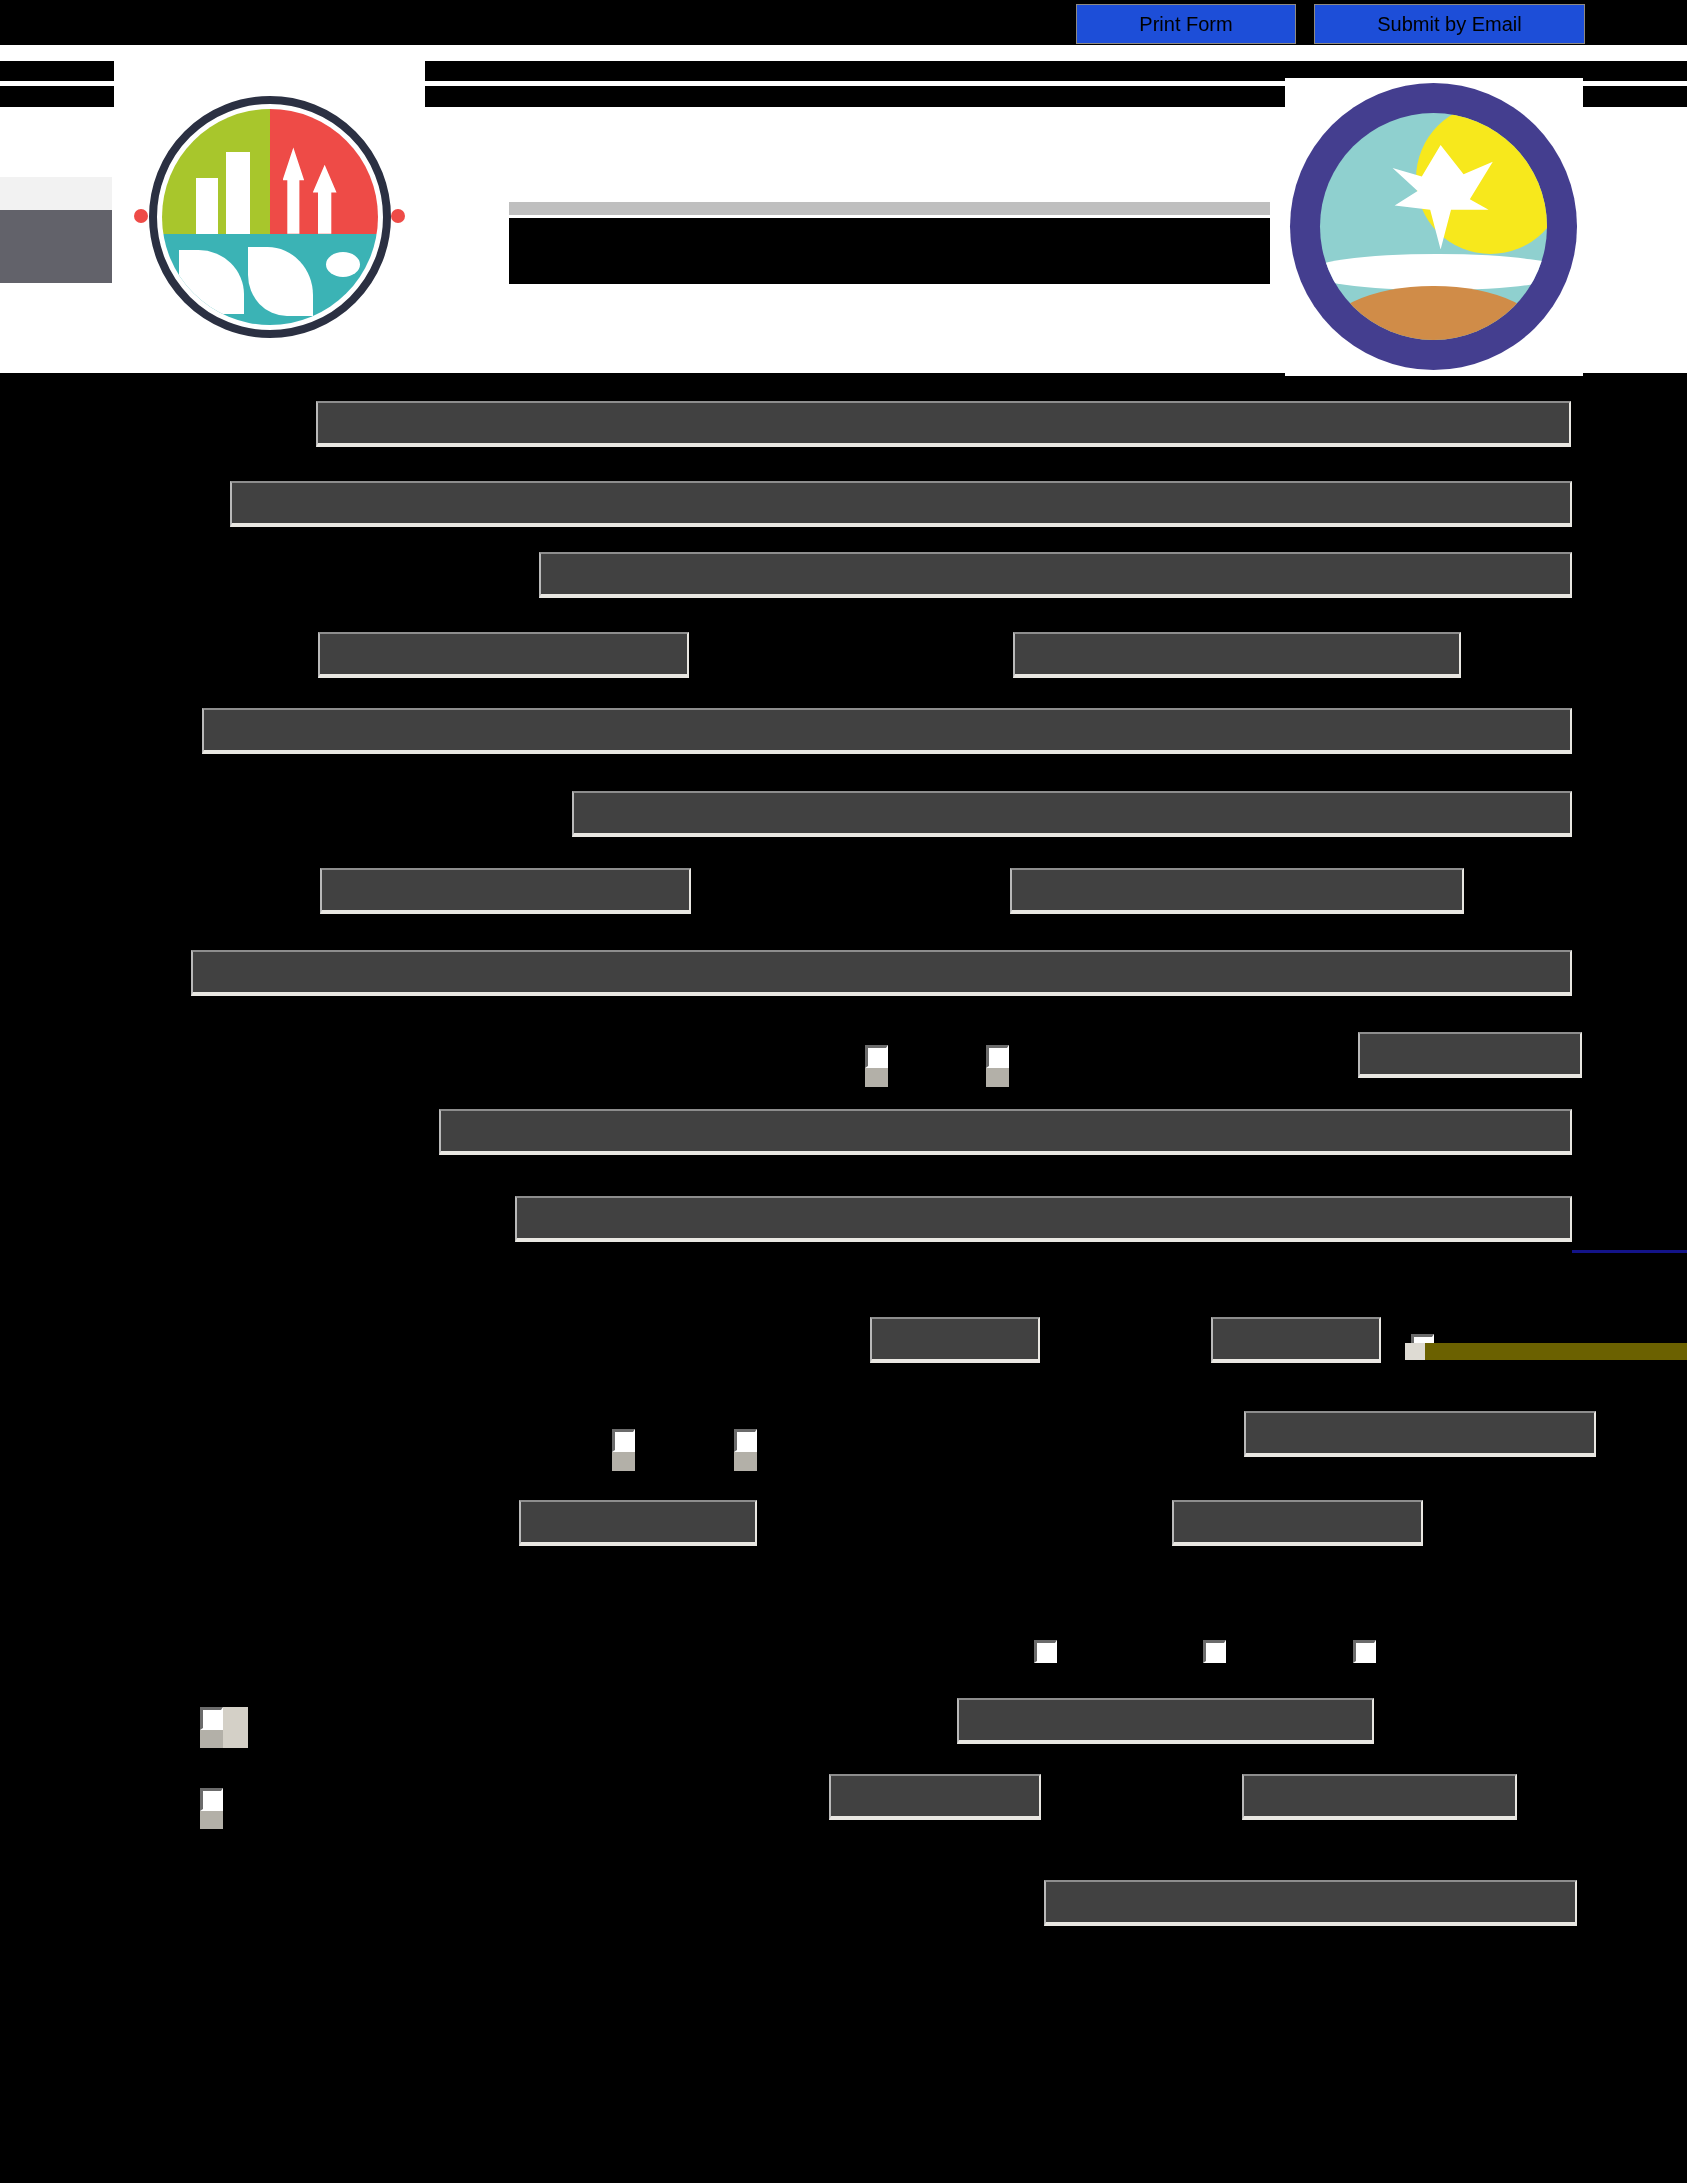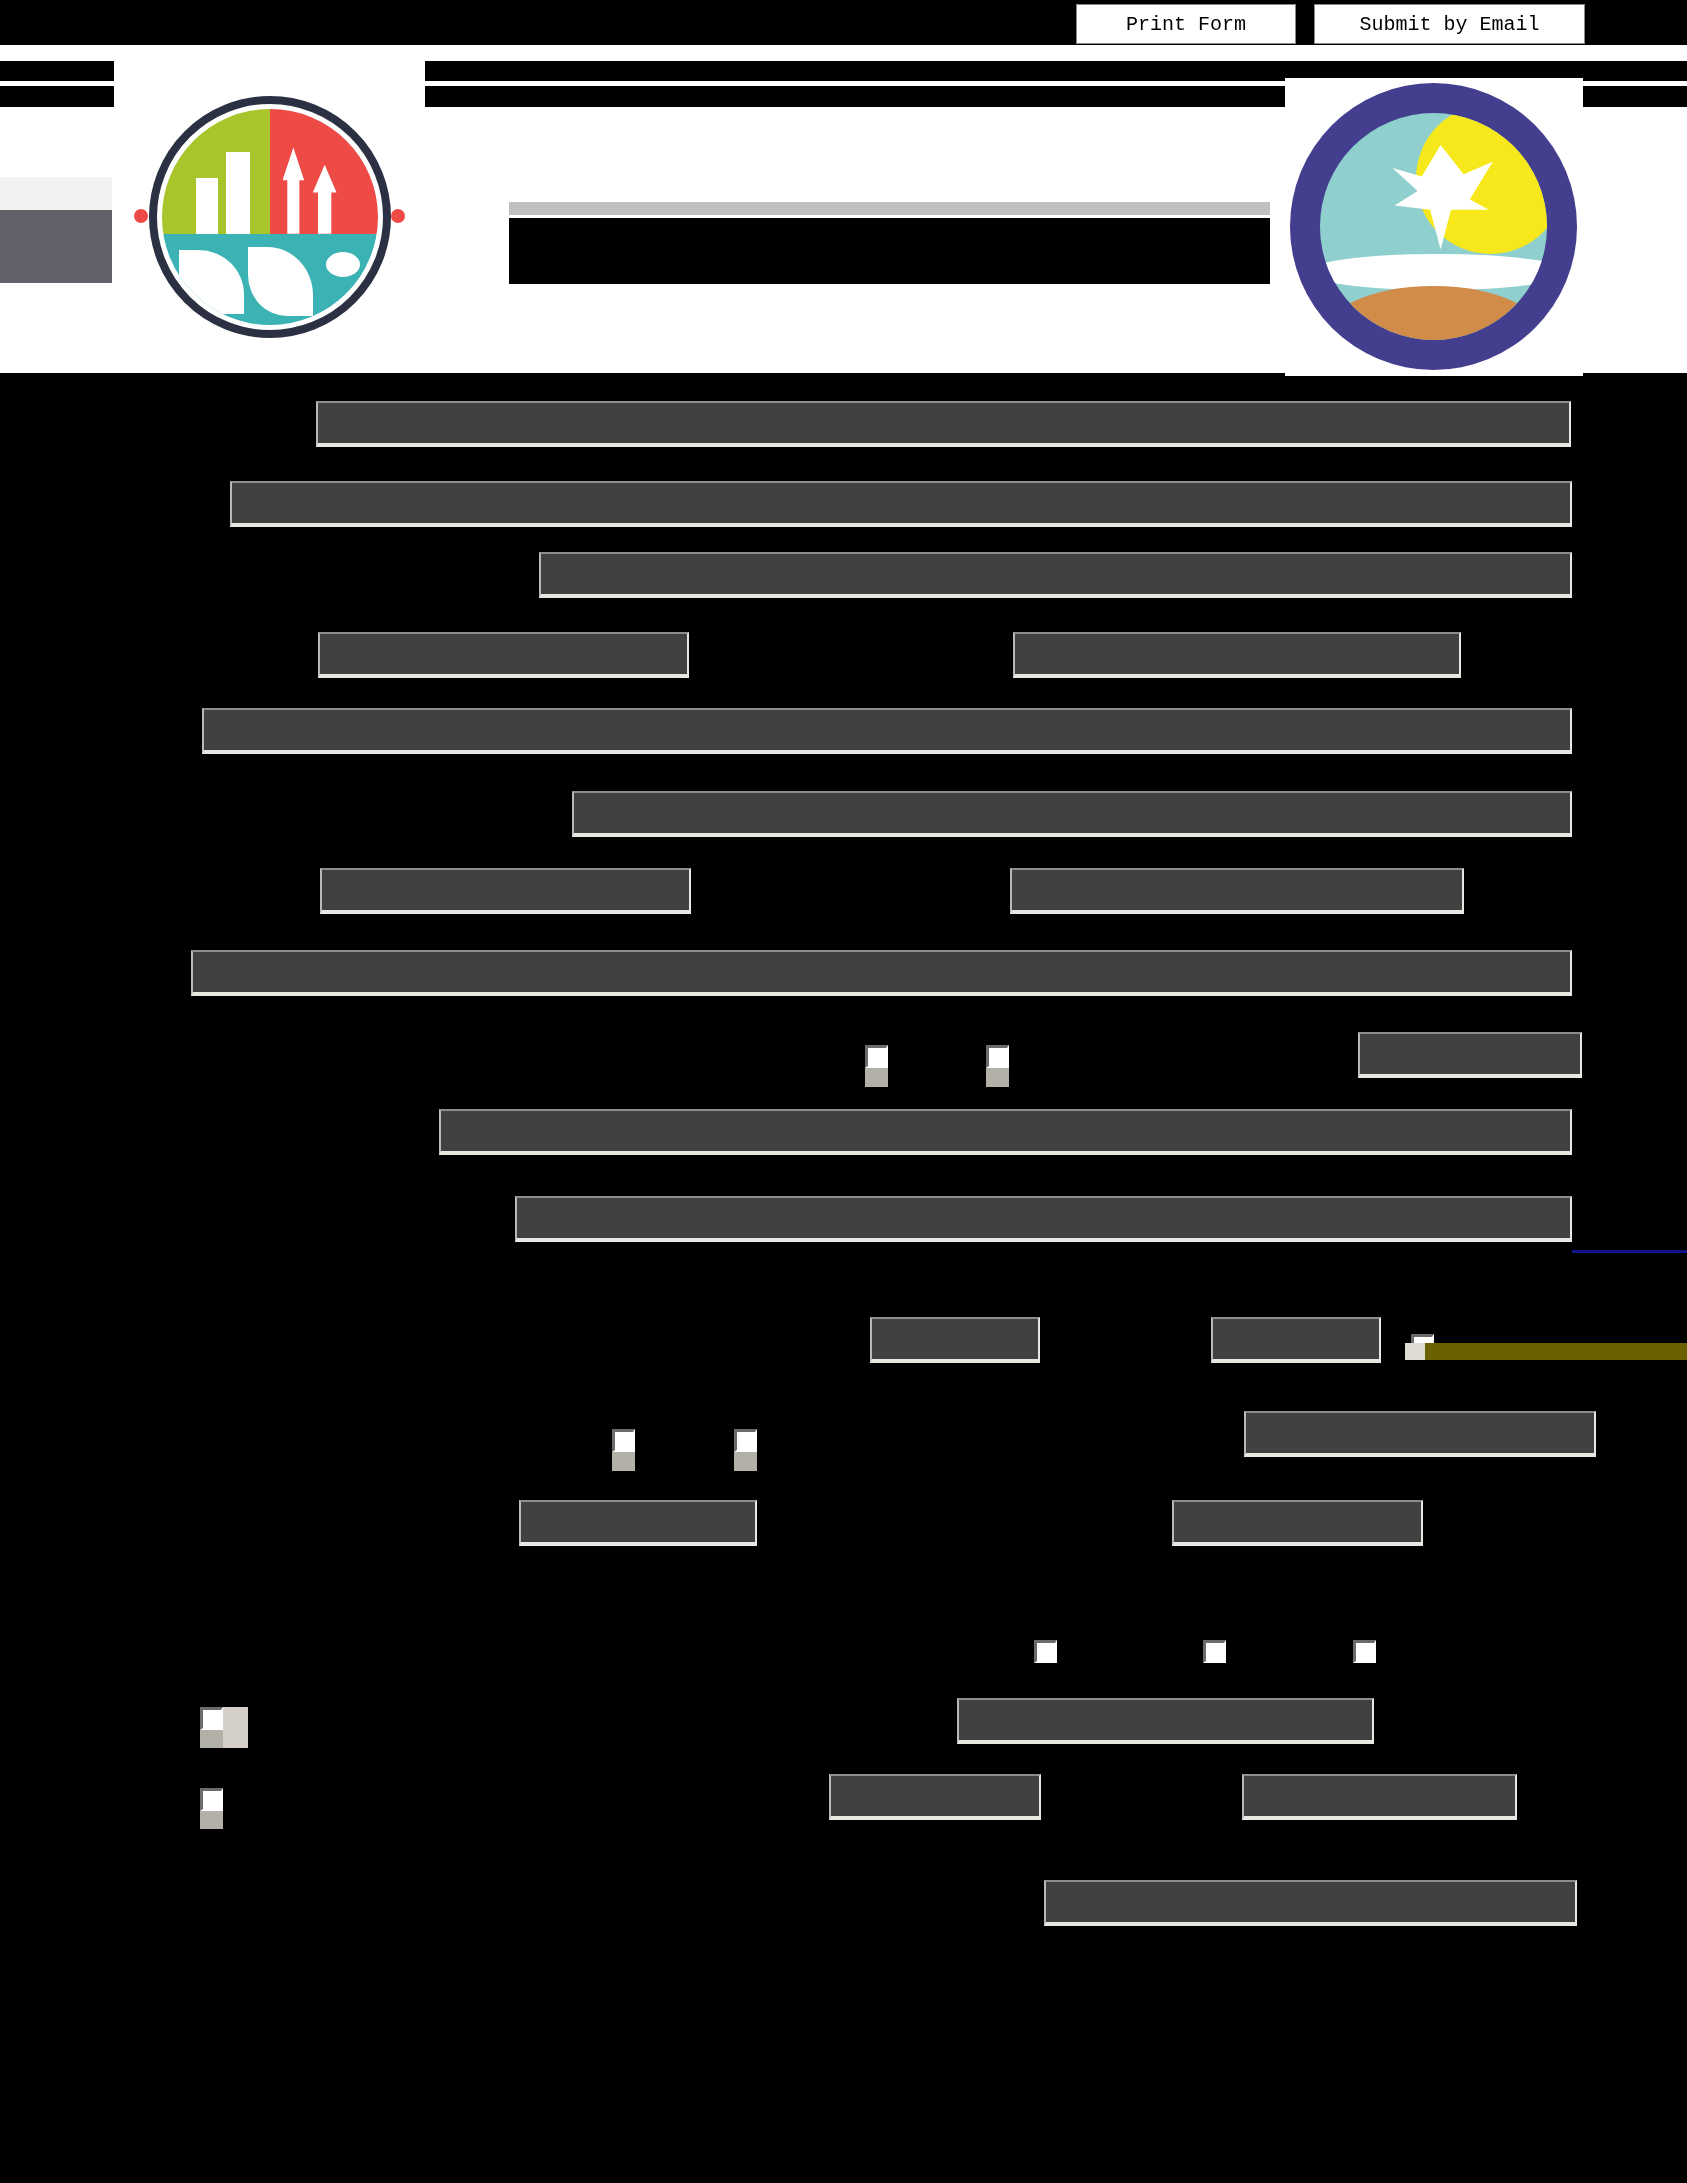--- a/index.html
+++ b/index.html
@@ -1,24 +1,24 @@
 <!DOCTYPE html>
 <html style="font-size:10.6px"><head>
 <meta charset="utf-8">
 <style>
   html,body{margin:0;padding:0;background:#000;}
   body{width:1687px;height:2183px;position:relative;overflow:hidden;
        font-family:"Liberation Sans",sans-serif;}
 
   
   .toolbar{position:absolute;left:0;top:0;width:1687px;height:45px;background:#000;}
-  .tbtn{position:absolute;top:4px;height:38px;background:#ffffff;
+  .tbtn{position:absolute;top:4px;height:38px;background:#1d4ed8;
         border:1.3px solid #8e8a82;color:#000;font-size:20px;
         display:flex;align-items:center;justify-content:center;
-        font-family:Liberation Mono, monospace;}
+        font-family:Liberation Sans, sans-serif;}
   #print-form-button{left:1076px;width:218px;}
   #submit-email-button{left:1314px;width:269px;}
 
   
   .hdr-white{position:absolute;left:0;width:1687px;background:#fff;}
   .hdr-black{position:absolute;background:#000;}
 
   .logo-wrap{position:absolute;background:#fff;}
   #cra-logo-box{left:114px;top:61px;width:311px;height:311px;}
   #city-logo-box{left:1285px;top:78px;width:298px;height:298px;}

